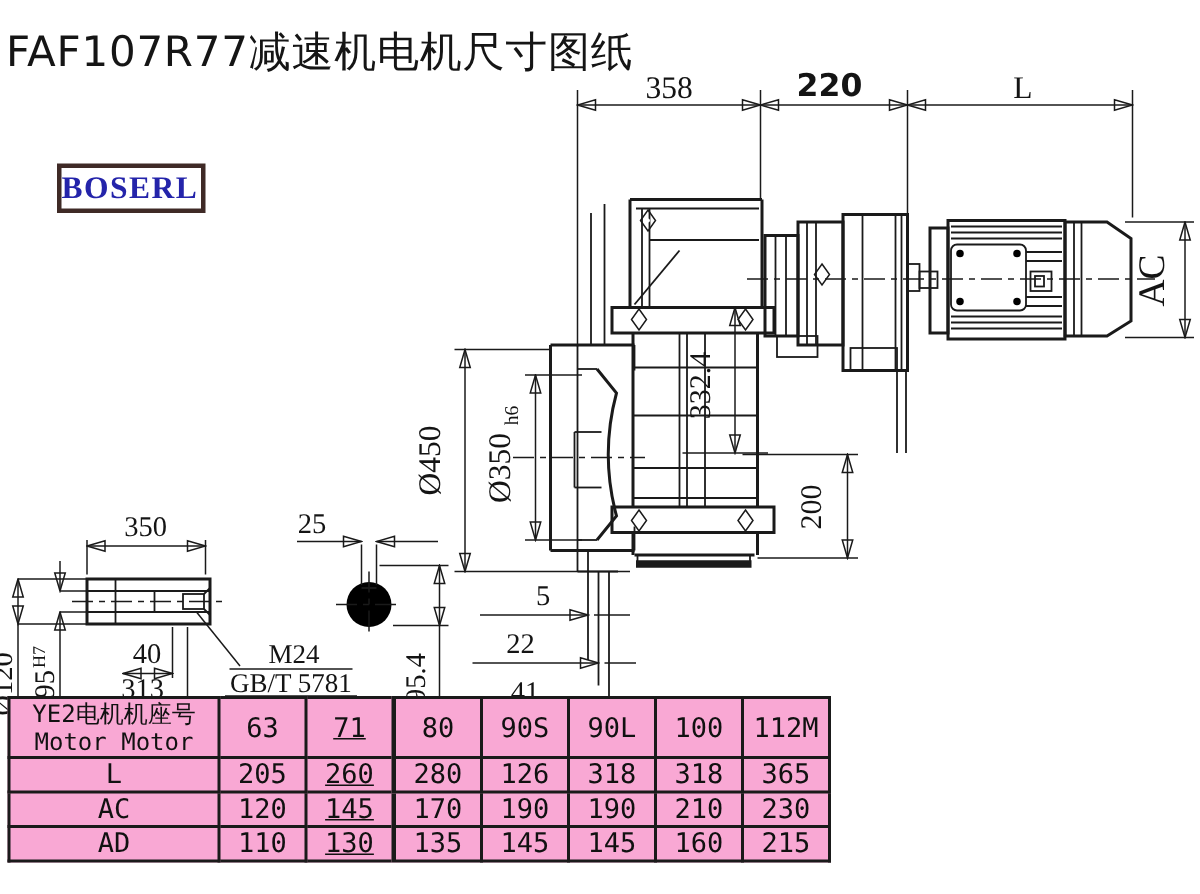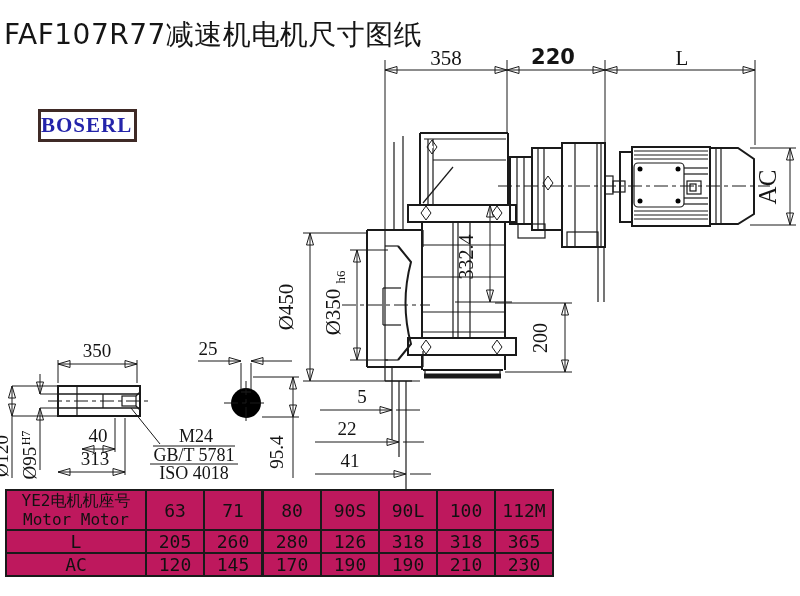--- a/index.html
+++ b/index.html
@@ -25,28 +25,28 @@
   .o1{stroke-width:1.2;}
   .thin{stroke-width:1;}
   .cl{stroke-width:1;stroke-dasharray:14 4 4 4;}
   .dim{stroke-width:1;}
   .base{stroke-width:5;}
   .bolt{fill:#1a1a1a;stroke:none;}
   .dot{fill:#ffffff;stroke:none;}
   text{fill:#141414;stroke:none;font-family:"Liberation Serif","DejaVu Serif",serif;}
   text.b{font-family:"DejaVu Sans","Liberation Sans",sans-serif;font-weight:bold;}
   .tbl{
-    position:absolute;left:5px;top:489px;border-collapse:collapse;table-layout:fixed;background:#be185d;
+    position:absolute;left:5px;top:464px;border-collapse:collapse;table-layout:fixed;background:#f9a8d4;
   }
   .tbl td{
     border:2px solid #1a1a1a;text-align:center;vertical-align:middle;padding:0;
     font-family:"DejaVu Sans Mono","Liberation Mono",monospace;font-size:18px;color:#111;
   }
   .tbl td.hdr{font-size:16px;line-height:1.2;}
-  .tbl td.thick{border-right-width:3px;}
+  .tbl td.thick{border-right-width:3px;text-decoration:underline;}
   .w1{width:138px;} .wc{width:56px;}
 </style>
 </head>
 <body>
 
 <div class="title">FAF107R77减速机电机尺寸图纸</div>
 
 <div class="logo">
   <span>BOSERL</span>
 </div>
@@ -311,14 +311,24 @@
   <tr style="height:20px;">
     <td>AC</td>
     <td>120</td>
     <td class="thick">145</td>
     <td>170</td>
     <td>190</td>
     <td>190</td>
     <td>210</td>
     <td>230</td>
   </tr>
+  <tr style="height:20px;">
+    <td>AD</td>
+    <td>110</td>
+    <td class="thick">130</td>
+    <td>135</td>
+    <td>145</td>
+    <td>145</td>
+    <td>160</td>
+    <td>215</td>
+  </tr>
 </tbody>
   </table>
 
 </body></html>

